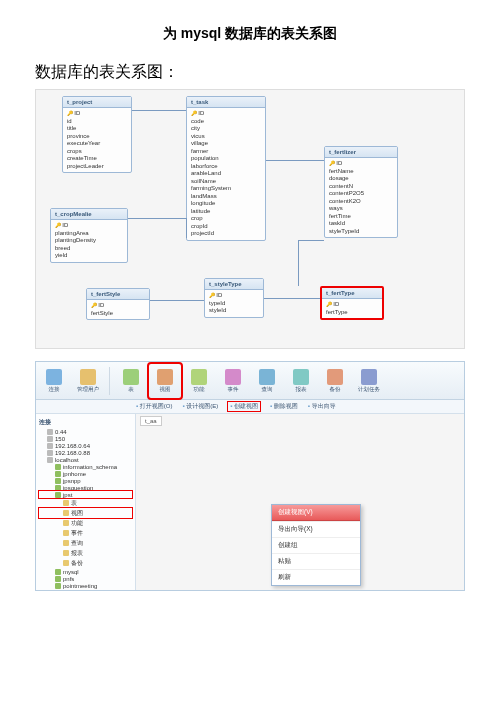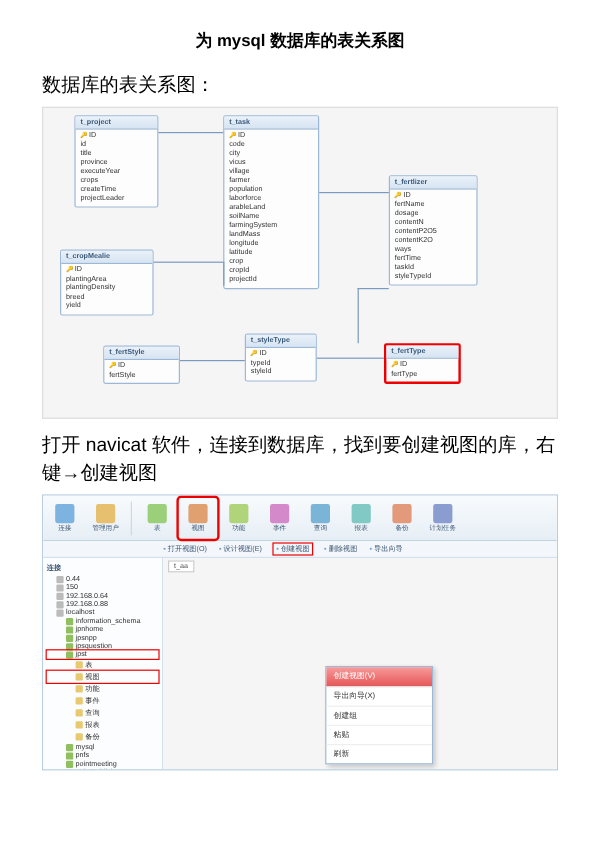--- a/index.html
+++ b/index.html
@@ -138,21 +138,20 @@
     <div class="t-conn" style="left:96px; top:20px; width:54px;"></div>
     <div class="t-conn" style="left:230px; top:70px; width:58px;"></div>
     <div class="t-conn" style="left:92px; top:128px; width:58px;"></div>
     <div class="t-connv" style="left:150px; top:128px; height:20px;"></div>
     <div class="t-conn" style="left:114px; top:210px; width:54px;"></div>
     <div class="t-conn" style="left:228px; top:208px; width:56px;"></div>
     <div class="t-connv" style="left:262px; top:150px; height:46px;"></div>
     <div class="t-conn" style="left:262px; top:150px; width:26px;"></div>
   </div>
 
-  <p class="para">打开 navicat 软件，连接到数据库，找到要创建视图的库，右键→创建视图</p>
 
   <div class="navicat">
     <div class="nv-toolbar">
       <div class="tb-btn">
           <div class="ico" style="background:#7cb3e0"></div>
           <span>连接</span>
         </div>
       <div class="tb-btn">
           <div class="ico" style="background:#e6c06e"></div>
           <span>管理用户</span>

